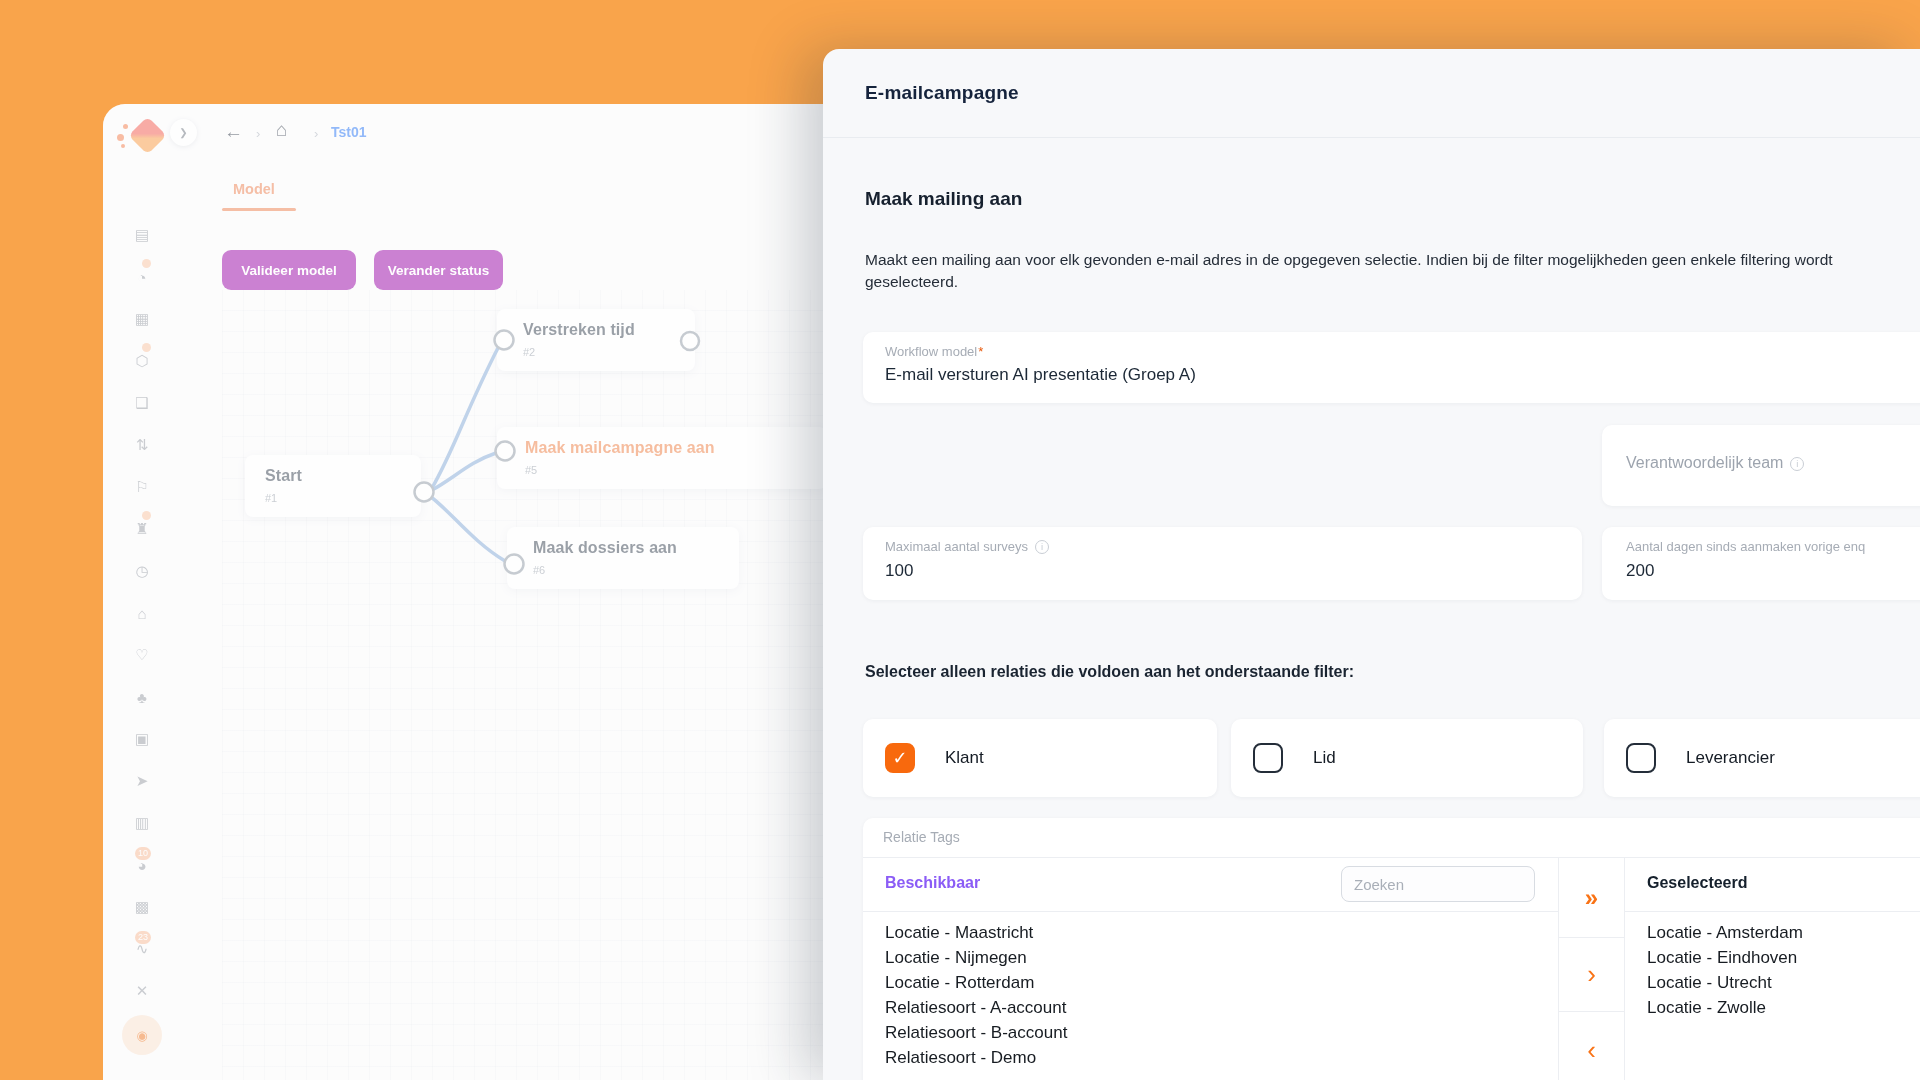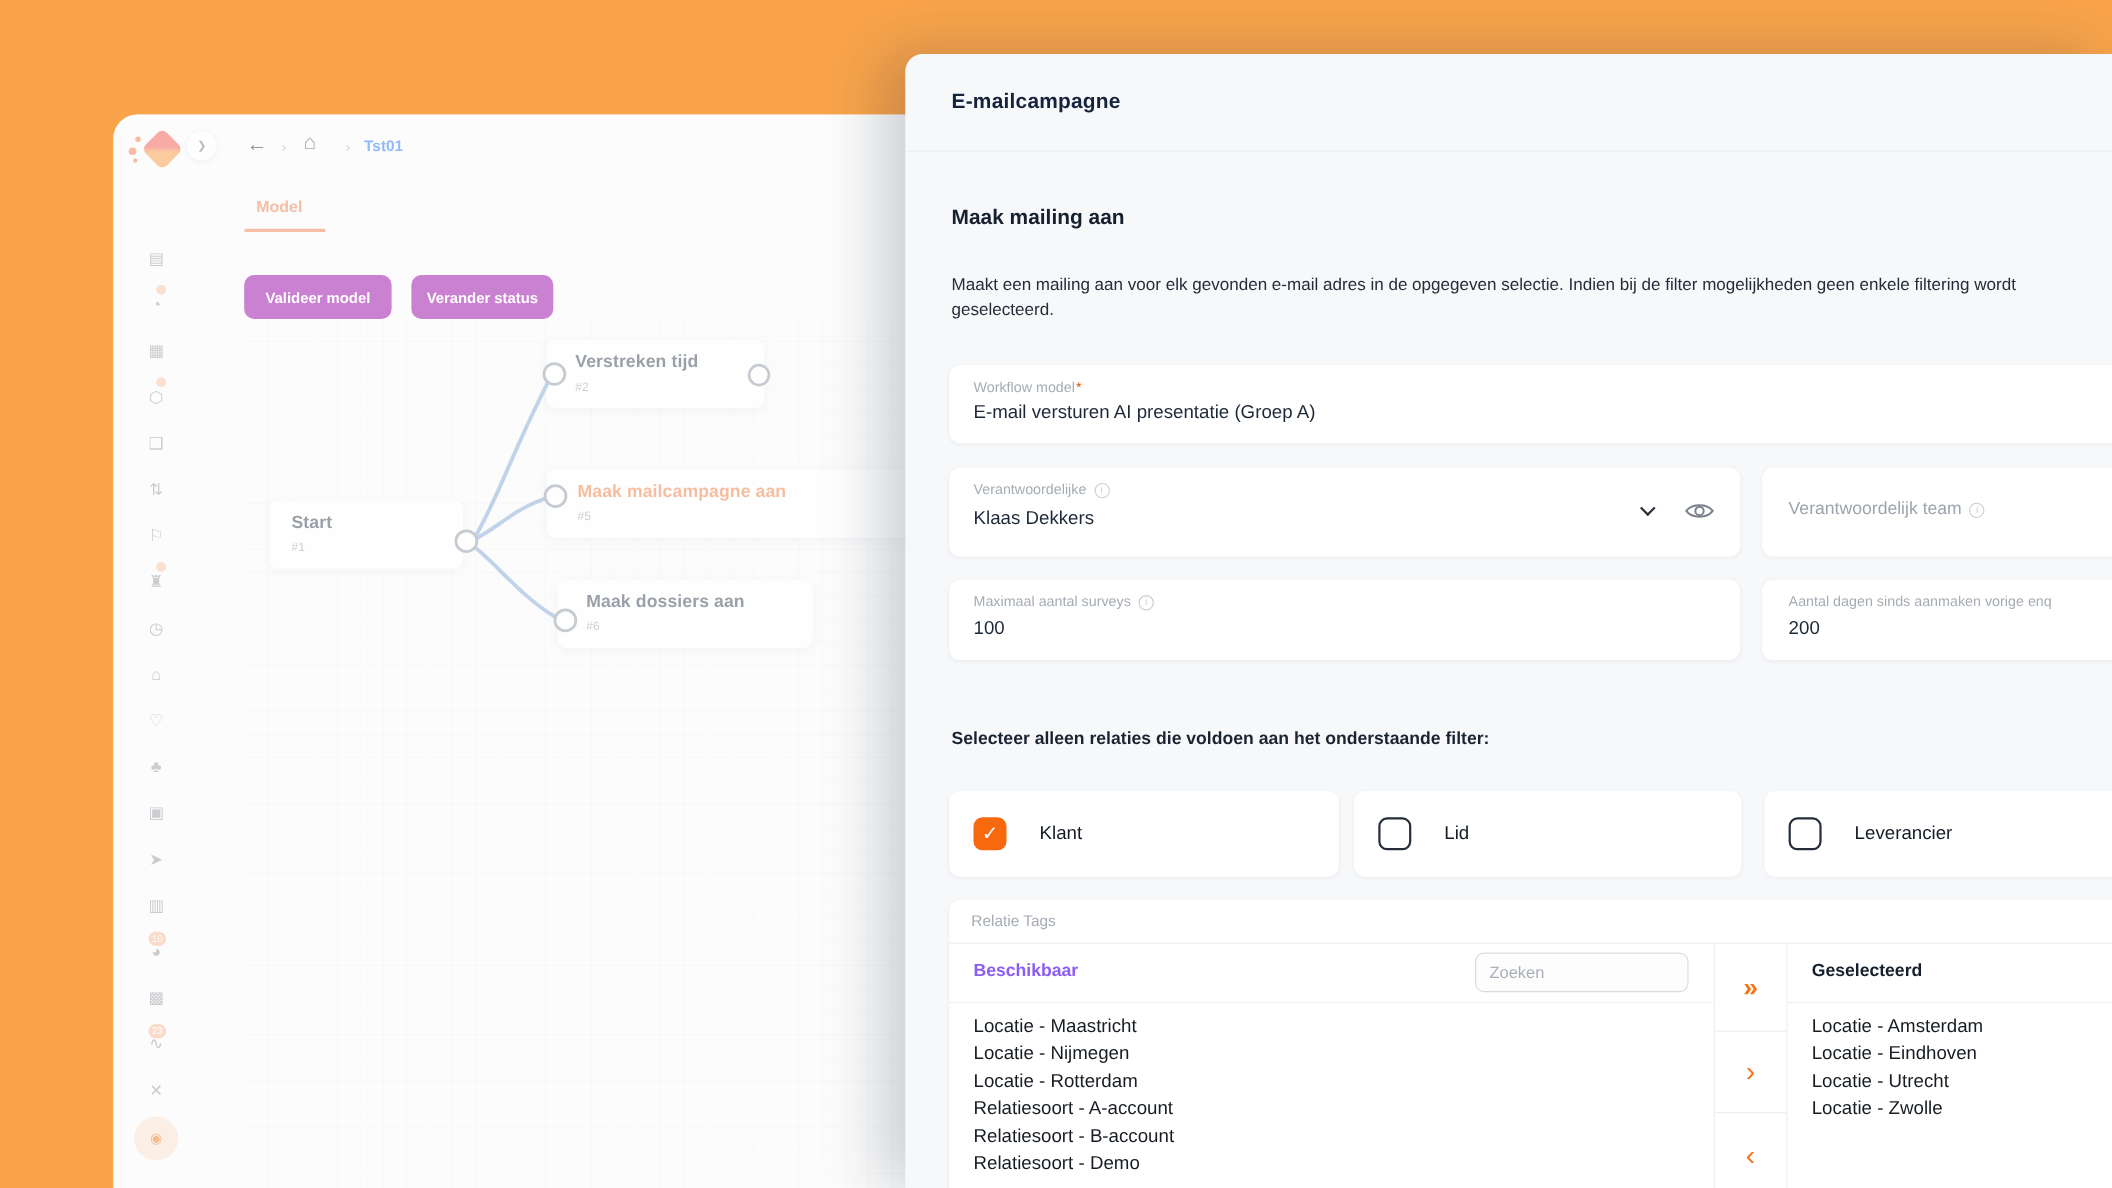--- a/index.html
+++ b/index.html
@@ -297,31 +297,20 @@
     <span style="display:block;">geselecteerd.</span>
   </div>
 
   <div class="card" style="left:40px; top:283px; width:1115px; height:71px;">
     <div class="flabel">
       <span>Workflow model</span><span class="req">*</span>
     </div>
     <div class="fvalue">E-mail versturen AI presentatie (Groep A)</div>
   </div>
 
-  <div class="card" style="left:40px; top:376px; width:719px; height:81px;">
-    <div class="flabel">
-      <span>Verantwoordelijke</span><i class="info-i">i</i>
-    </div>
-    <div class="fvalue" style="top:36px;">Klaas Dekkers</div>
-    <span class="chev-down" style="left:630px; top:32px;"></span>
-    <svg class="eye-svg" style="left:668px; top:30px;" width="28" height="19" viewBox="0 0 28 19">
-      <path d="M2 9.5 C7 2.5, 21 2.5, 26 9.5 C21 16.5, 7 16.5, 2 9.5 Z" fill="none" stroke="#7A828C" stroke-width="1.8"></path>
-      <circle cx="14" cy="9.5" r="3.8" fill="none" stroke="#7A828C" stroke-width="1.8"></circle>
-    </svg>
-  </div>
   <div class="card" style="left:779px; top:376px; width:1141px; height:81px;">
     <div class="placeholder-label">
       <span>Verantwoordelijk team</span><i class="info-i">i</i>
     </div>
   </div>
 
   <div class="card" style="left:40px; top:478px; width:719px; height:73px;">
     <div class="flabel">
       <span>Maximaal aantal surveys</span><i class="info-i">i</i>
     </div>

